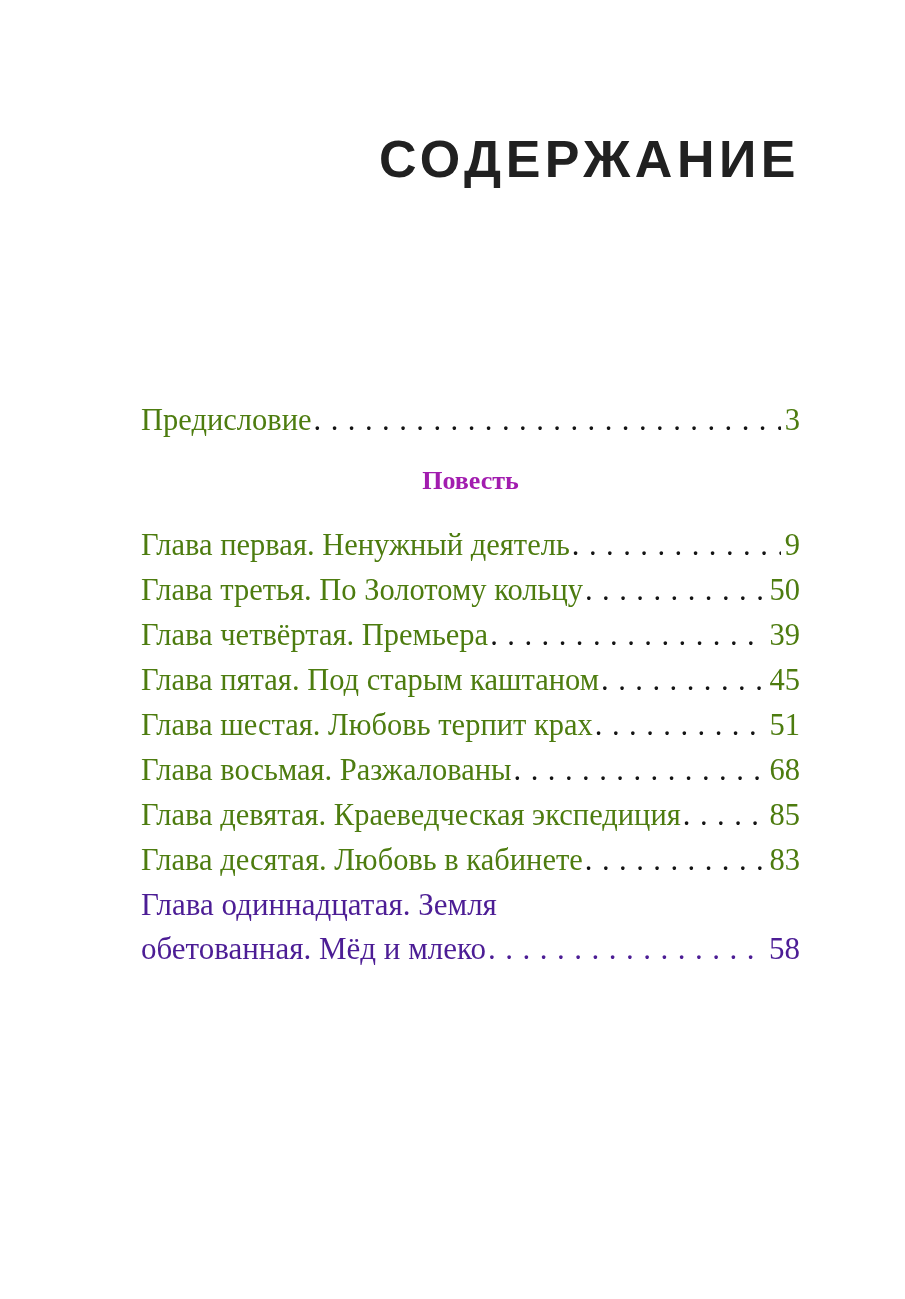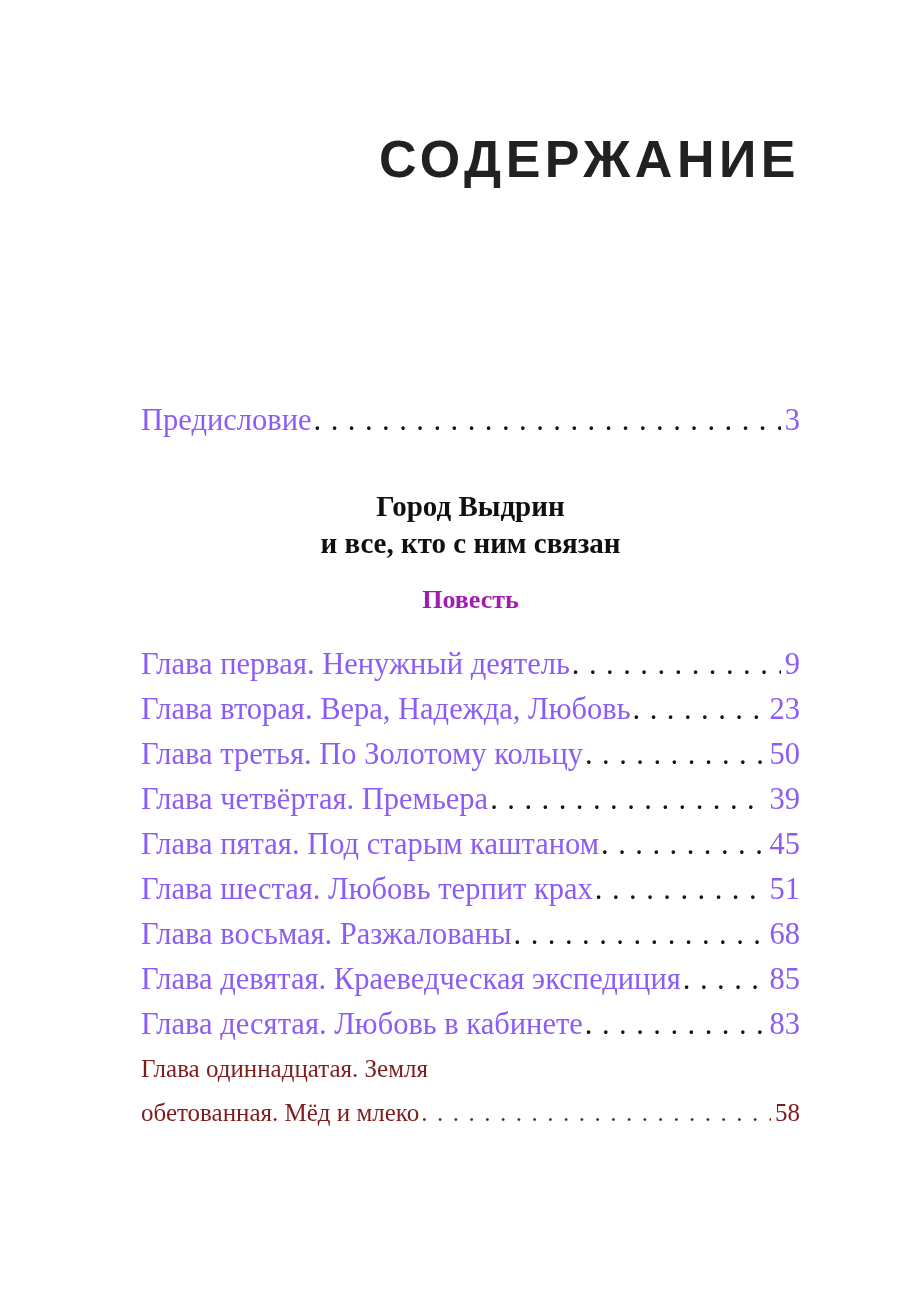--- a/index.html
+++ b/index.html
@@ -41,21 +41,21 @@
     width: 659px;
   }
 
   
   .entry {
     display: flex;
     align-items: baseline;
     width: 100%;
     font-size: 30.5px;
     line-height: 45px;
-    color: #8b5cf6;
+    color: #4d7c0f;
   }
   .entry .label {
     flex: 0 1 auto;
     white-space: pre;
   }
   .entry .leader {
     flex: 1 1 auto;
     min-width: 8px;
     overflow: hidden;
     white-space: nowrap;
@@ -103,23 +103,23 @@
   .chapters {
     margin-top: 26px;
   }
   .chapters .entry {
     margin-top: 0;
   }
 
   
   .entry-wrap {
     width: 100%;
-    font-size: 25px;
+    font-size: 31px;
     line-height: 44px;
-    color: #7f1d1d;
+    color: #4c1d95;
   }
   .entry-wrap .first-line {
     display: block;
     white-space: pre;
   }
   .entry-wrap .second-line {
     display: flex;
     align-items: flex-end;
     width: 100%;
   }
@@ -152,40 +152,31 @@
   <div class="toc-title">СОДЕРЖАНИЕ</div>
 
   <div class="toc-body">
 
     <div class="entry preface-row">
       <span class="label">Предисловие</span>
       <span class="leader"></span>
       <span class="page-num">3</span>
     </div>
 
-    <div class="part-heading">
-      <span class="l1">Город Выдрин</span>
-      <span class="l2">и все, кто с ним связан</span>
-    </div>
 
     <div class="part-subtitle">Повесть</div>
 
     <div class="chapters">
 
       <div class="entry">
         <span class="label">Глава первая. Ненужный деятель</span>
         <span class="leader"></span>
         <span class="page-num">9</span>
       </div>
 
-      <div class="entry">
-        <span class="label">Глава вторая. Вера, Надежда, Любовь</span>
-        <span class="leader"></span>
-        <span class="page-num">23</span>
-      </div>
 
       <div class="entry">
         <span class="label">Глава третья. По Золотому кольцу</span>
         <span class="leader"></span>
         <span class="page-num">50</span>
       </div>
 
       <div class="entry">
         <span class="label">Глава четвёртая. Премьера</span>
         <span class="leader"></span>

